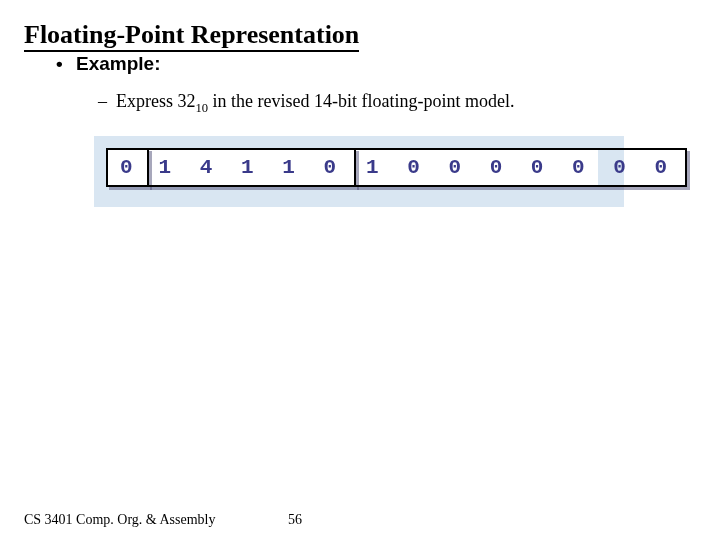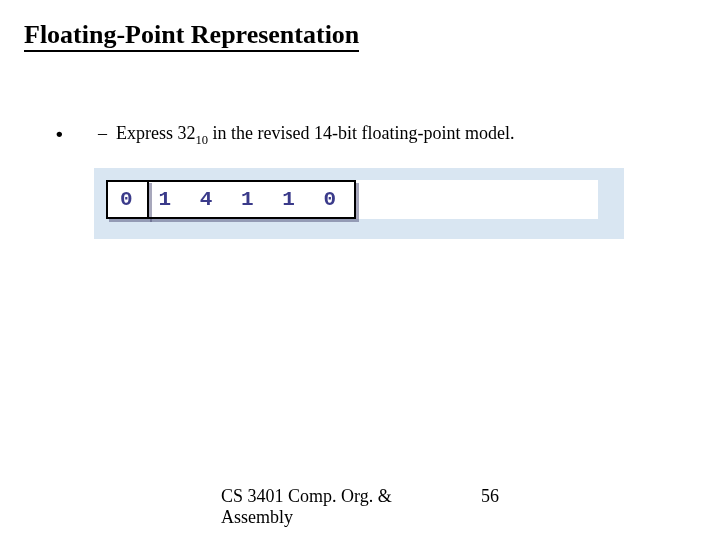--- a/index.html
+++ b/index.html
@@ -14,21 +14,20 @@
   }
   .slide {
     padding: 20px 24px 0 24px;
   }
   .title {
     font-size: 26px;
     font-weight: bold;
     border-bottom: 2px solid #000;
     display: inline-block;
     padding-bottom: 0px;
-    margin-bottom: 50px;
   }
   .bullets {
     font-family: Arial, Helvetica, sans-serif;
     font-size: 19px;
     font-weight: bold;
     color: #000;
     list-style: none;
     padding-left: 32px;
   }
   .bullets > li {
@@ -40,21 +39,21 @@
   .bullets > li::before {
     content: "•";
     position: absolute;
     left: 0;
     top: 0;
     font-weight: bold;
   }
   .sub {
     list-style: none;
     padding-left: 22px;
-    margin-top: 20px;
+    margin-top: 14px;
     font-family: "Times New Roman", Times, serif;
     font-size: 18px;
     font-weight: normal;
   }
   .sub > li {
     position: relative;
     padding-left: 18px;
     line-height: 1.3;
   }
   .sub > li::before {
@@ -90,53 +89,55 @@
   }
   .boxes .cell:first-child { padding-left: 12px; padding-right: 6px; }
   .boxes .cell:last-child { }
   
   .footer {
     position: absolute;
     bottom: 12px;
     left: 0;
     width: 720px;
     display: flex;
-    justify-content: center;
+    justify-content: flex-start;
     font-family: "Times New Roman", Times, serif;
-    font-size: 18px;
+    font-size: 14px;
     padding: 0 24px;
     gap: 8px;
   }
   .footer .center {
     text-align: center;
     flex: 1;
   }
   .footer .left { text-align: left; width: 210px; }
   .footer .right { text-align: right; width: 60px; }
 </style>
 </head>
 <body>
 
 <div class="slide">
   <div class="title">Floating-Point Representation</div>
 
   <ul class="bullets">
     <li>
+      <span>Example:</span>
       <ul class="sub">
         <li>
           <span>Express 32</span><sub>10</sub><span> in the revised 14-bit floating-point model.</span>
         </li>
       </ul>
     </li>
   </ul>
 
   <div class="diagram-wrap">
     <div class="boxes">
       <div class="cell">0</div>
       <div class="cell">1 4 1 1 0</div>
+      <div class="cell">1 0 0 0 0 0 0 0</div>
     </div>
   </div>
 </div>
 
 <div class="footer">
   <div class="left">CS 3401 Comp. Org. &amp; Assembly</div>
   <div class="right">56</div>
 </div>
 
 </body></html>

